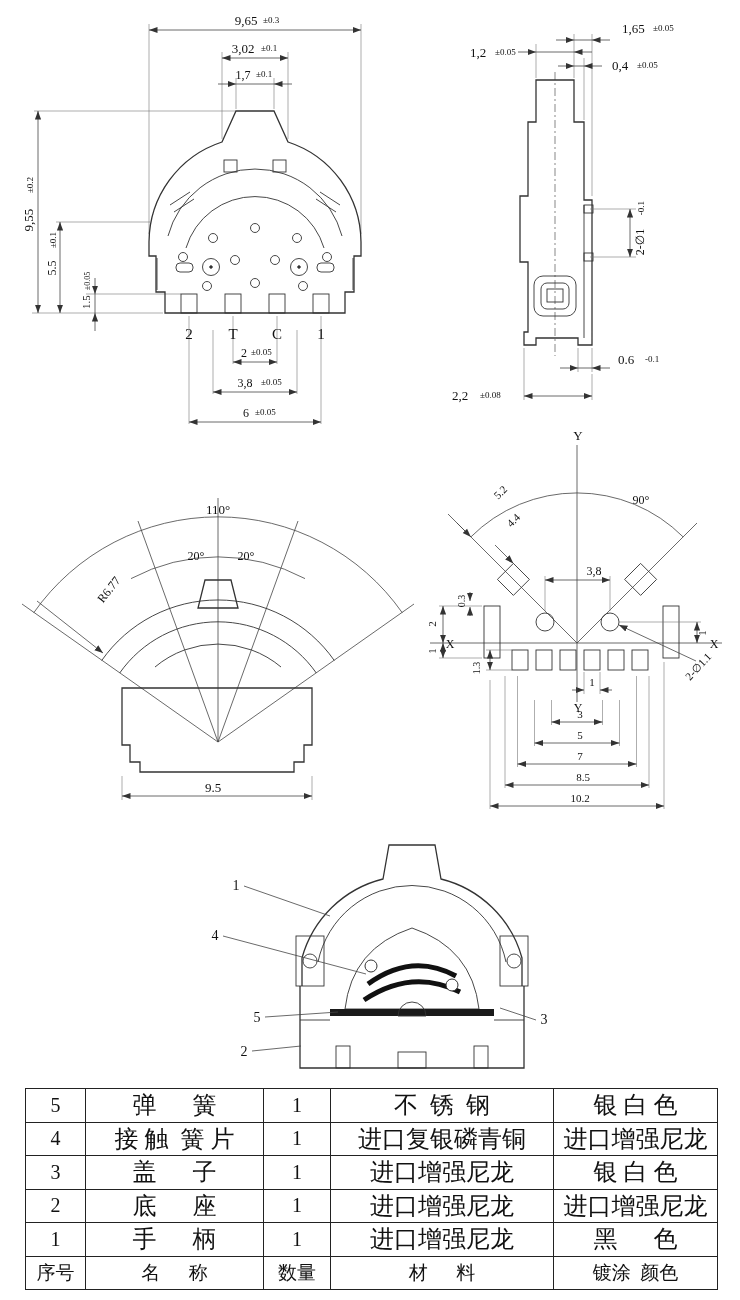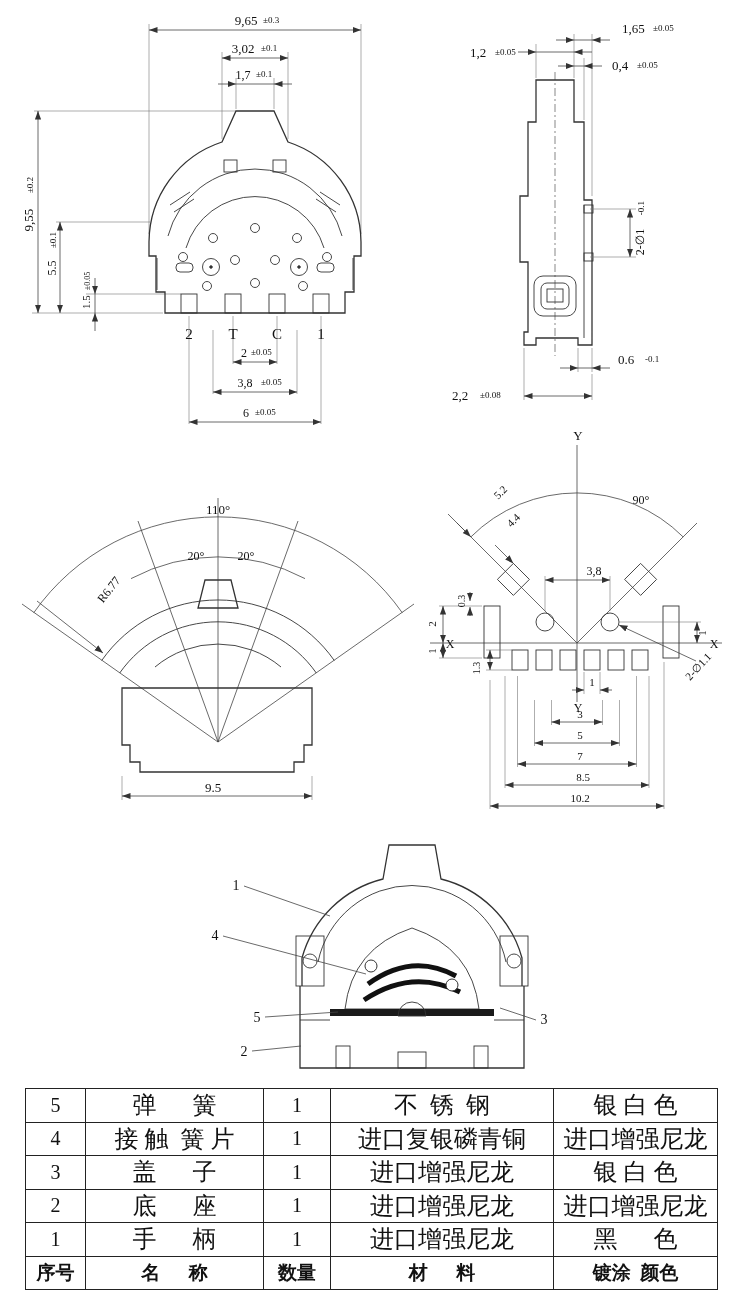--- a/index.html
+++ b/index.html
@@ -10,21 +10,21 @@
   .dim{stroke:#444;stroke-width:0.8;fill:none;}
   .out{stroke:#333;stroke-width:1.3;fill:none;}
   .det{stroke:#333;stroke-width:0.9;fill:none;}
   .cl{stroke:#555;stroke-width:0.7;fill:none;stroke-dasharray:8 3 2 3;}
   text.d{font-family:"Liberation Serif",serif;fill:#111;}
   .parts-table{position:absolute;left:25px;top:1088px;}
   table{border-collapse:collapse;table-layout:fixed;width:692px;}
   td{border:1.6px solid #222;height:32.5px;text-align:center;vertical-align:middle;
      font-size:24px;white-space:pre;padding:0;font-family:"Liberation Serif",serif;color:#111;}
   td.c-no{font-size:20px;}
-  tr.header-row td{font-size:19px;font-weight:bold;}
+  tr.header-row td{font-size:19px;}
 </style>
 </head>
 <body>
 
 <div id="page">
 
 <svg width="740" height="1085" viewBox="0 0 740 1085">
   <defs>
     <marker id="arr" markerUnits="userSpaceOnUse" markerWidth="9" markerHeight="8" refX="8.5" refY="4" orient="auto-start-reverse">
       <path d="M0,0.9 L8.5,4 L0,7.1 Z" fill="#333"></path>

